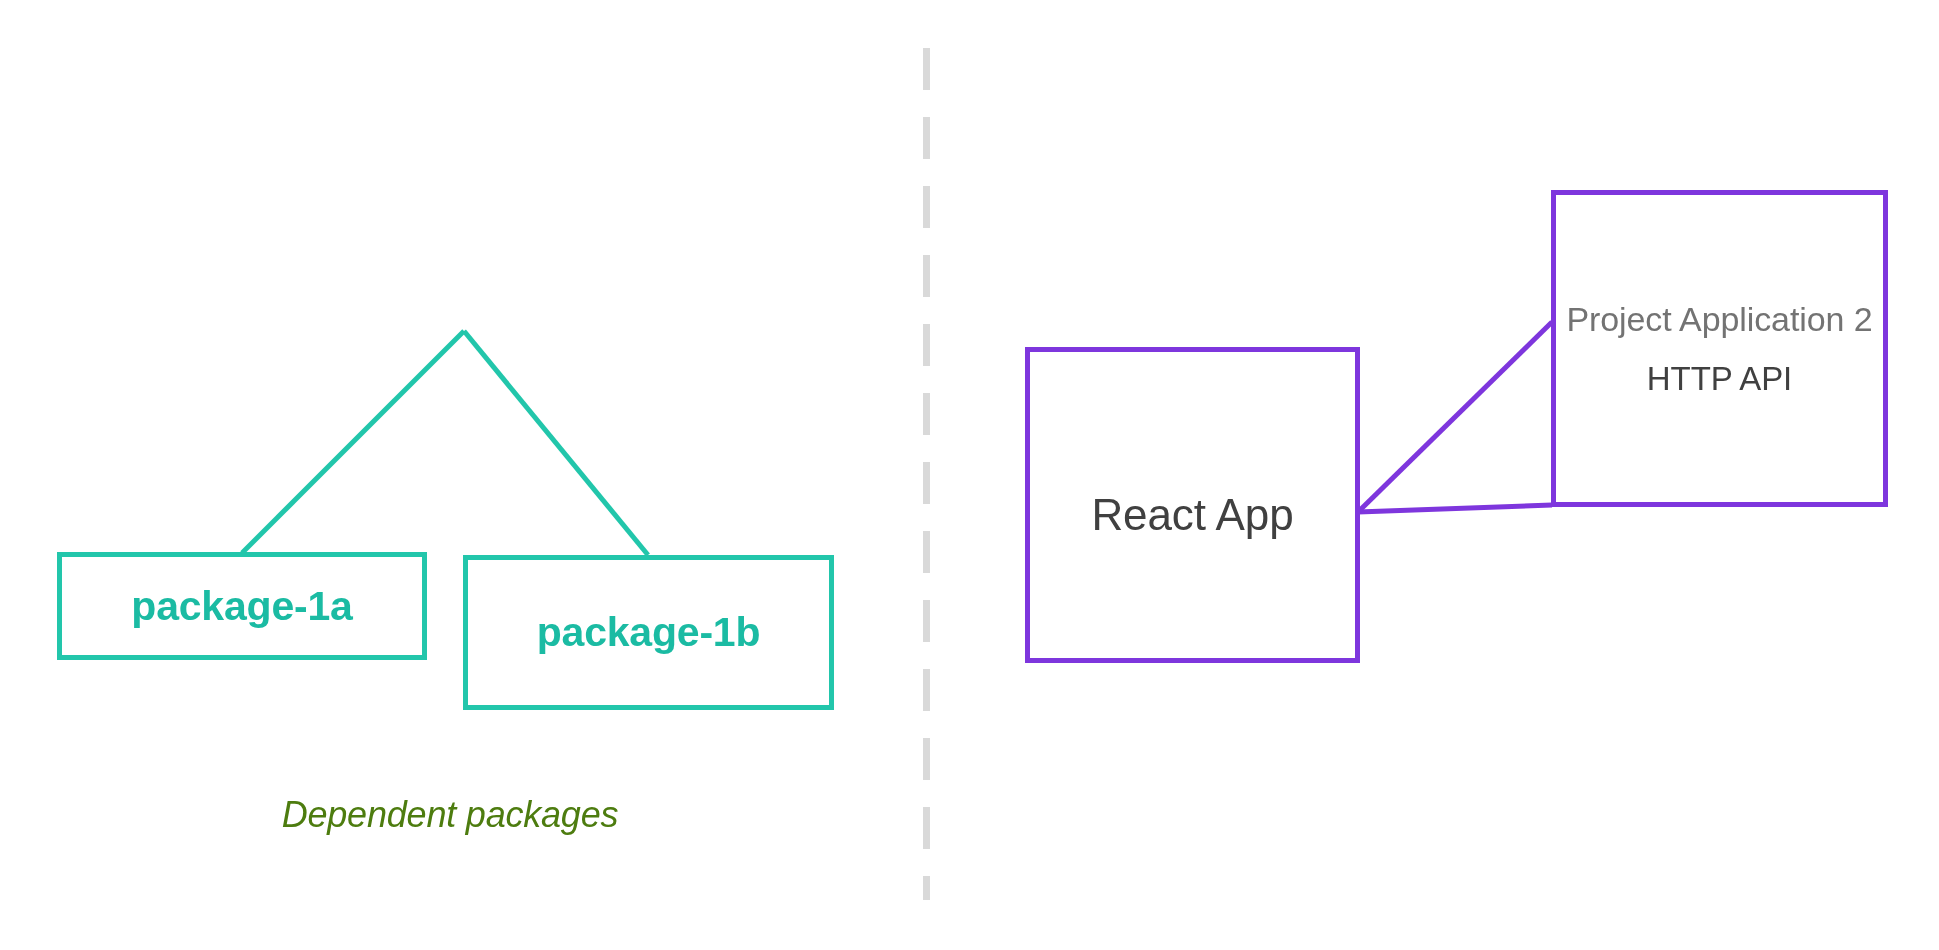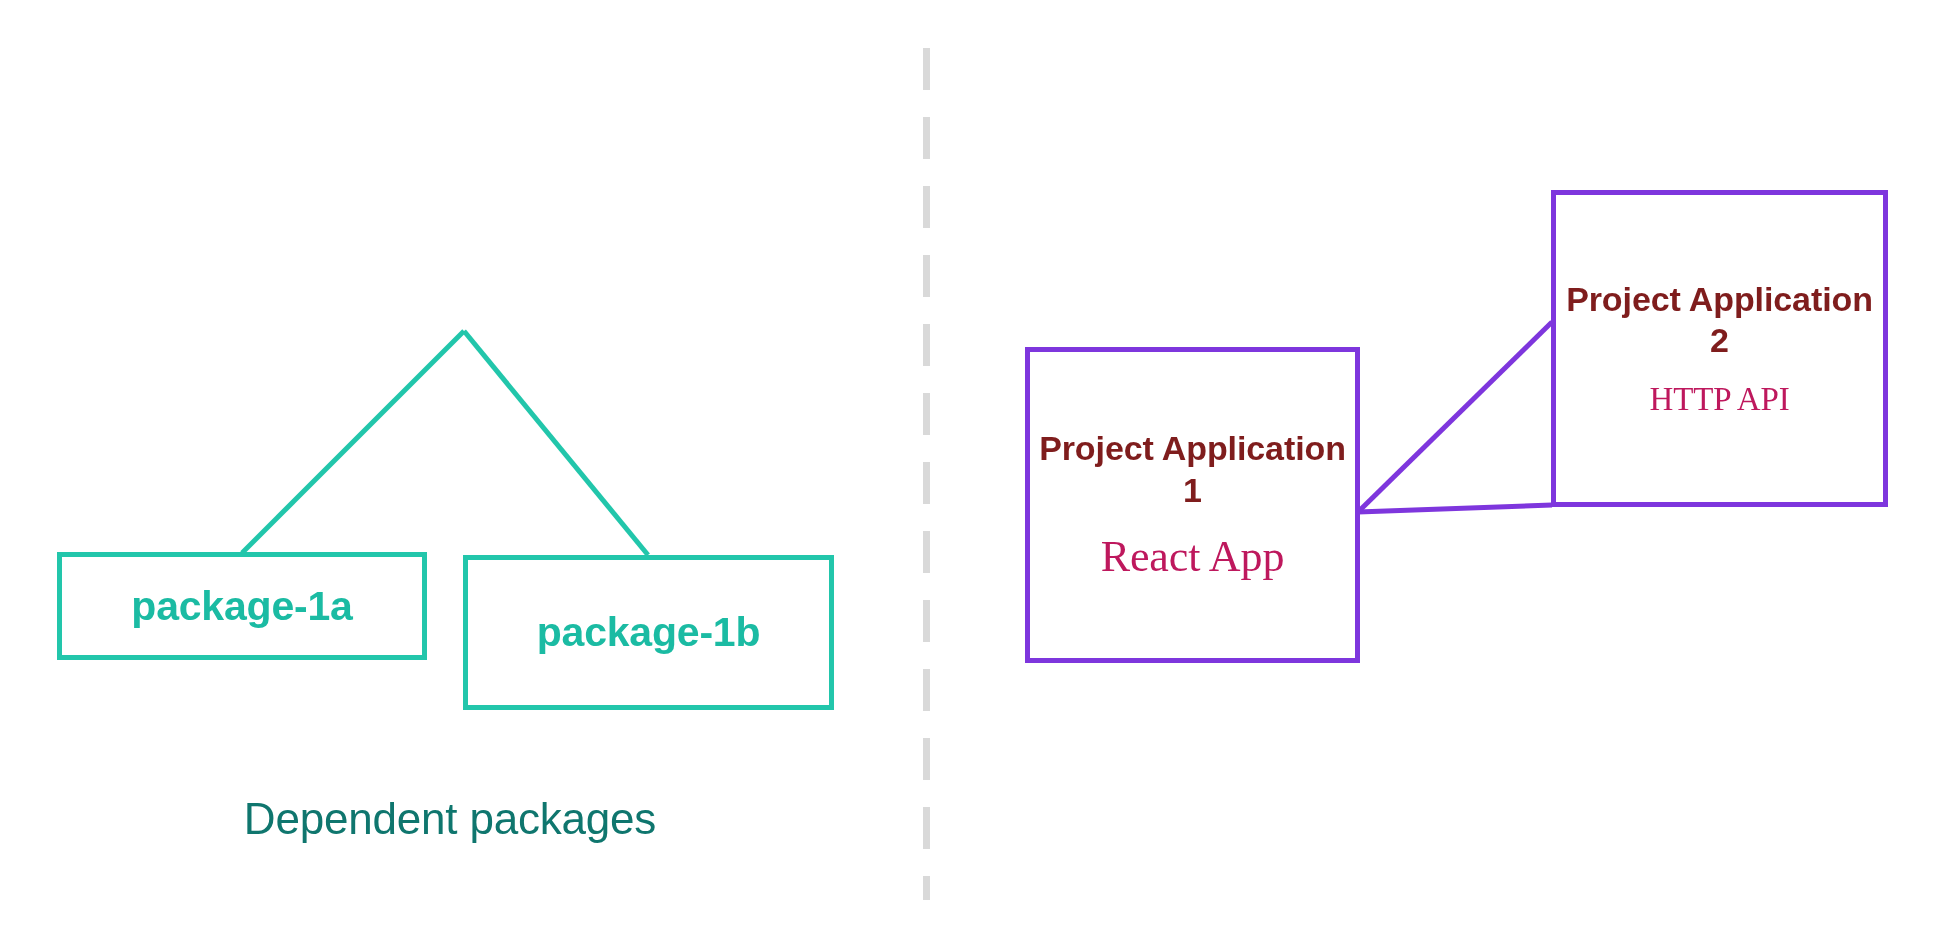--- a/index.html
+++ b/index.html
@@ -46,31 +46,30 @@
     color: #1bbba3;
     font-weight: 700;
     letter-spacing: -0.2px;
   }
 
   
   .node.purple {
     border: 5px solid #7e36dd;
   }
   .node.purple .node-title {
-    color: #7f1d1d;
-    font-weight: 700;
+    color: #737373;
+    font-weight: 400;
     line-height: 1.22;
     letter-spacing: -0.1px;
   }
   .node.purple .node-subtitle {
-    color: #be185d;
+    color: #404040;
     font-weight: 400;
     margin-top: 20px;
     letter-spacing: -0.1px;
-    font-family: Liberation Serif, serif;
   }
 
   
   #node-shared-package-1 {
     left: 280px; top: 178px; width: 368px; height: 154px;
   }
   #node-shared-package-1 .node-title { font-size: 41px; }
 
   #node-package-1a {
     left: 57px; top: 552px; width: 370px; height: 108px; justify-content: center;
@@ -90,25 +89,26 @@
 
   #node-project-application-2 {
     left: 1551px; top: 190px; width: 337px; height: 317px;
   }
   #node-project-application-2 .node-title { font-size: 34px; }
   #node-project-application-2 .node-subtitle { font-size: 33px; }
 
   
   .caption {
     position: absolute;
-    color: #0f766e;
-    font-size: 44px;
+    color: #4d7c0f;
+    font-size: 36px;
     font-weight: 400;
     white-space: nowrap;
     letter-spacing: -0.2px;
+    font-style: italic;
   }
   #caption-packages {
     left: 0px; top: 794px; width: 900px; text-align: center;
   }
   #caption-applications {
     left: 950px; top: 787px; width: 989px; text-align: center;
   }
 </style>
 </head>
 <body>
@@ -131,21 +131,20 @@
     <span class="node-title">package-1a</span>
   </div>
 
   <div class="node teal" id="node-package-1b">
     <span class="node-title">package-1b</span>
   </div>
 
   <div class="caption" id="caption-packages">Dependent packages</div>
 
   <div class="node purple" id="node-project-application-1">
-    <span class="node-title">Project Application 1</span>
     <span class="node-subtitle">React App</span>
   </div>
 
   <div class="node purple" id="node-project-application-2">
     <span class="node-title">Project Application 2</span>
     <span class="node-subtitle">HTTP API</span>
   </div>
 
 
 </div>

